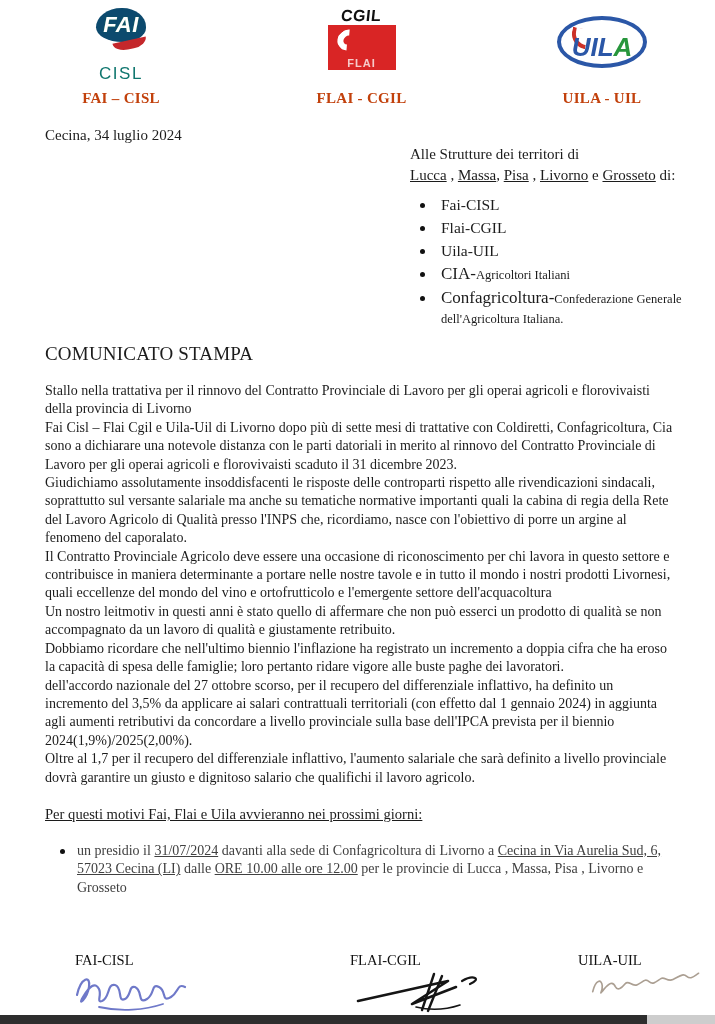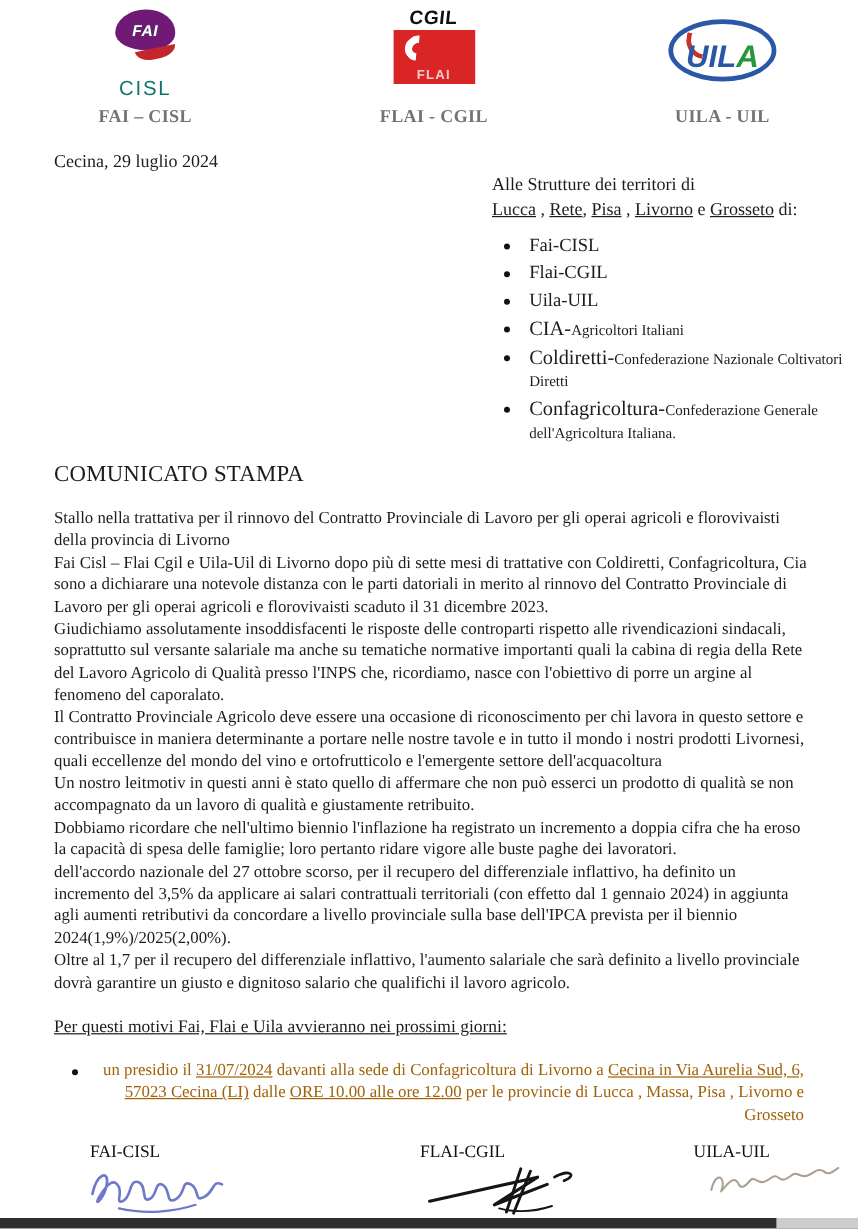--- a/index.html
+++ b/index.html
@@ -8,29 +8,29 @@
     position:relative; width:715px; height:1024px; margin:0 auto;
     background:#ffffff; overflow:hidden;
     font-family:"Liberation Serif", serif; color:#1c1c1c;
   }
   .u { text-decoration:underline; }
 
   
   .logos-row { display:flex; justify-content:space-between; padding:8px 48px 0 56px; }
   .org { text-align:center; width:130px; }
   .org-logo { height:76px; display:flex; flex-direction:column; align-items:center; justify-content:flex-start; }
-  .org-label { font-weight:bold; font-size:15px; margin-top:6px; letter-spacing:.3px; color:#737373; }
+  .org-label { font-weight:bold; font-size:15px; margin-top:6px; letter-spacing:.3px; color:#c2410c; }
 
   
   .fai-blob {
-    width:50px; height:42px; background:#701a75;
+    width:50px; height:42px; background:#0c4a6e;
     border-radius:52% 48% 46% 54% / 58% 56% 42% 44%;
     display:flex; align-items:center; justify-content:center;
     color:#fff; font-family:"Liberation Sans",sans-serif; font-weight:bold; font-style:italic;
-    font-size:13px; letter-spacing:.5px; text-shadow:0 0 1px #1d7a45;
+    font-size:22px; letter-spacing:.5px; text-shadow:0 0 1px #1d7a45;
   }
   .fai-crescent {
     width:34px; height:11px; background:#c4272b;
     border-radius:0 0 17px 17px / 0 0 11px 11px;
     transform:rotate(-12deg); margin:-2px 0 0 18px;
   }
   .fai-cisl-text {
     margin-top:15px; color:#0f766e; font-family:"Liberation Sans",sans-serif;
     font-weight:normal; font-size:17px; letter-spacing:1.5px;
   }
@@ -84,21 +84,21 @@
   
   .doc-title { margin:14px 0 0 45px; font-size:19px; letter-spacing:.2px; }
   .body-text { margin:17px 45px 0 45px; width:628px; font-size:14px; line-height:18.4px; }
   .para { margin:0; }
   .motivi { display:inline-block; margin:19px 0 0 45px; font-size:14.6px; text-decoration:underline; }
 
   .actions { list-style:none; margin:19px 45px 0 45px; padding:0; font-size:14px; line-height:18.4px; }
   .action { display:flex; margin-bottom:1px; }
   .a-bullet { flex:none; width:5px; height:5px; border-radius:50%; background:#111; margin:7px 12px 0 15px; }
   .a-text { width:594px; }
-  .action.red .a-text { color:#a16207;text-align:right; }
+  .action.red .a-text { color:#404040; }
 
   
   .sigs { position:absolute; left:0; top:952px; width:715px; height:62px; }
   .sig { position:absolute; top:0; }
   .sig-label { font-size:14.5px; color:#111; }
   .sig-fai  { left:75px; }
   .sig-flai { left:350px; }
   .sig-uila { left:578px; }
   .sig svg { display:block; }
   .sig-fai svg  { margin:-2px 0 0 -6px; }
@@ -146,46 +146,42 @@
           <div class="uila-letters">
             <span class="uila-u">U</span><span class="uila-i">I</span><span class="uila-l">L</span><span class="uila-a">A</span>
           </div>
         </div>
       </div>
       <div class="org-label">UILA - UIL</div>
     </div>
   </div>
 
   
-  <div class="dateline">Cecina, 29 luglio 2024</div>
+  <div class="dateline">Cecina, 34 luglio 2024</div>
 
   
   <div class="recipients">
     <div class="recipients-line">Alle Strutture dei territori di</div>
-    <div class="recipients-line"><span class="u">Lucca</span><span> , </span><span class="u">Rete</span><span>, </span><span class="u">Pisa</span><span> , </span><span class="u">Livorno</span><span> e </span><span class="u">Grosseto</span><span> di:</span></div>
+    <div class="recipients-line"><span class="u">Lucca</span><span> , </span><span class="u">Massa</span><span>, </span><span class="u">Pisa</span><span> , </span><span class="u">Livorno</span><span> e </span><span class="u">Grosseto</span><span> di:</span></div>
     <ul class="recipients-list" id="recipients-list">
         <li class="recipient-item">
           <span class="r-bullet"></span>
           <span class="r-text"><span class="r-main">Fai-CISL</span></span>
         </li>
         <li class="recipient-item">
           <span class="r-bullet"></span>
           <span class="r-text"><span class="r-main">Flai-CGIL</span></span>
         </li>
         <li class="recipient-item">
           <span class="r-bullet"></span>
           <span class="r-text"><span class="r-main">Uila-UIL</span></span>
         </li>
         <li class="recipient-item">
           <span class="r-bullet"></span>
           <span class="r-text"><span class="r-main big">CIA-</span><span class="r-desc">Agricoltori Italiani</span></span>
-        </li>
-        <li class="recipient-item">
-          <span class="r-bullet"></span>
-          <span class="r-text"><span class="r-main big">Coldiretti-</span><span class="r-desc">Confederazione Nazionale Coltivatori Diretti</span></span>
         </li>
         <li class="recipient-item">
           <span class="r-bullet"></span>
           <span class="r-text"><span class="r-main big">Confagricoltura-</span><span class="r-desc">Confederazione Generale dell'Agricoltura Italiana.</span></span>
         </li>
       </ul>
   </div>
 
   
   <div class="doc-title">COMUNICATO STAMPA</div>

